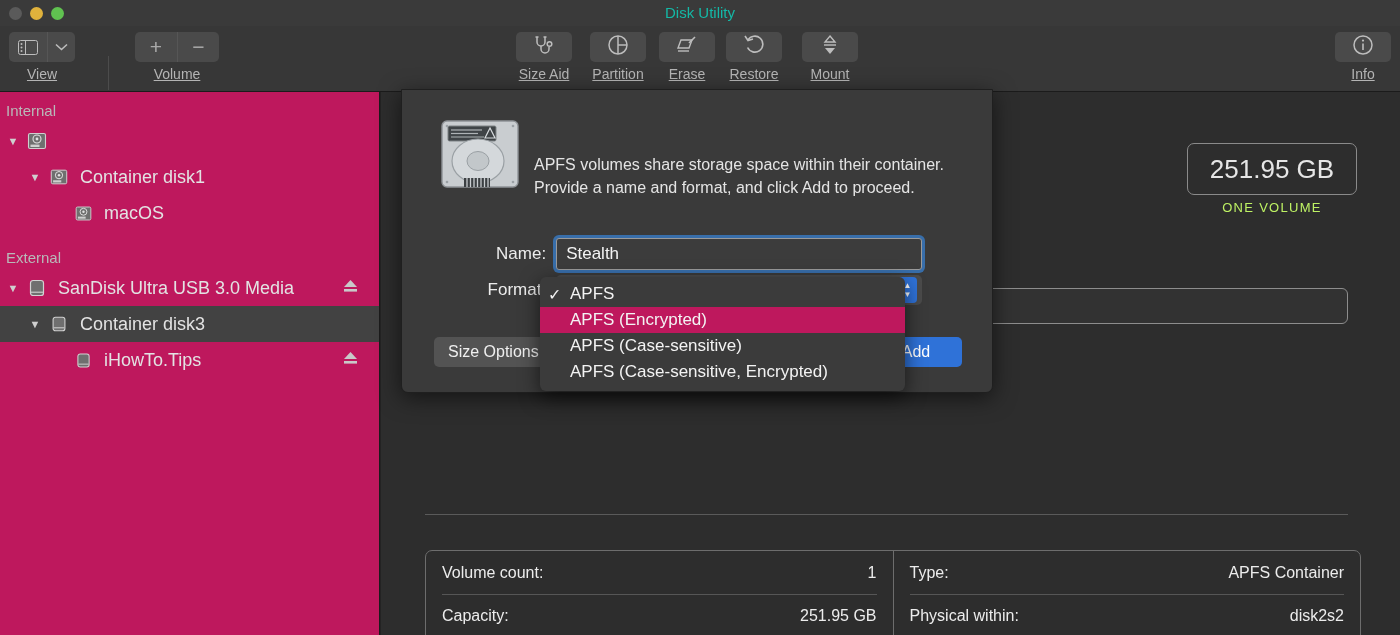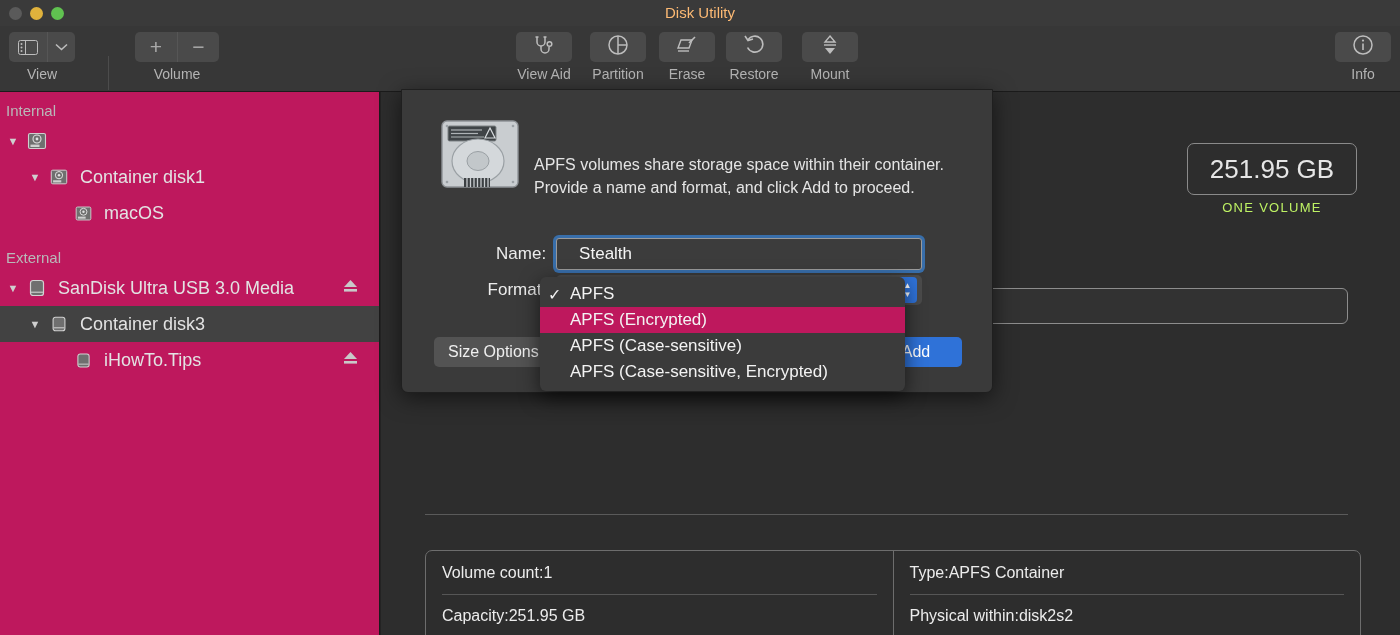--- a/index.html
+++ b/index.html
@@ -18,39 +18,39 @@
     background: #3a3a3a;
   }
   .traffic { position: absolute; top: 7px; display: flex; gap: 8px; left: 9px; }
   .light { width: 13px; height: 13px; border-radius: 50%; }
   .light.red    { background: #5a5a5a; }
   .light.yellow { background: #e0b23c; }
   .light.green  { background: #60c250; }
   .win-title {
     position: absolute; left: 0; top: 0; width: 1400px; height: 26px;
     line-height: 26px; text-align: center;
-    font-size: 15px; color: #fdba74;
+    font-size: 15px; color: #14b8a6;
   }
 
   
   .toolbar {
     position: absolute; left: 0; top: 26px; width: 1400px; height: 66px;
     background: #373737;
     border-bottom: 1px solid #1b1b1b;
   }
   .tb-item {
     position: absolute; top: 6px;
     display: flex; flex-direction: column; align-items: center;
   }
   .tb-btn {
     background: #4a4a4a; border-radius: 5px;
     display: flex; align-items: center; justify-content: center;
   }
   .tb-label {
-    margin-top: 4px; font-size: 14px; color: #b4b4b4; white-space: nowrap;
+    margin-top: 4px; font-size: 14px; color: #b4b4b4; white-space: nowrap; text-decoration: underline;
   }
   .view-btn { width: 66px; height: 30px; padding: 0; gap: 0; }
   .view-seg-a { width: 38px; height: 30px; display:flex; align-items:center; justify-content:center; }
   .view-seg-b { width: 28px; height: 30px; display:flex; align-items:center; justify-content:center;
                 border-left: 1px solid #565656; }
   .vol-btn { width: 84px; height: 30px; padding: 0; }
   .vol-seg { width: 42px; height: 30px; display:flex; align-items:center; justify-content:center;
              font-size: 21px; color: #a9a9a9; font-weight: 300; }
   .vol-seg + .vol-seg { border-left: 1px solid #565656; }
   .act-btn { width: 56px; height: 30px; }
@@ -108,21 +108,21 @@
 
   
   .info-table {
     position: absolute; left: 44px; top: 458px; right: 39px; height: 185px;
     border: 1px solid #6d6d6d; border-top-left-radius: 7px; border-top-right-radius: 7px;
     display: flex; overflow: hidden; background: #2d2d2d;
   }
   .info-col { flex: 1; padding: 0 16px; }
   .info-col + .info-col { border-left: 1px solid #6d6d6d; }
   .info-row {
-    height: 43px; display: flex; align-items: center; justify-content: flex-start;
+    height: 43px; display: flex; align-items: center; justify-content: space-between;
     font-size: 16px; color: #ececec;
   }
   .info-row + .info-row { border-top: 1px solid #565656; }
 
   
   .sheet {
     position: absolute; left: 401px; top: 89px; width: 592px; height: 304px;
     background: #3a3a3a;
     border: 1px solid #1f1f1f;
     border-bottom-left-radius: 7px; border-bottom-right-radius: 7px;
@@ -138,21 +138,21 @@
     font-size: 16px; color: #e4e4e4; line-height: 1.45;
   }
   .field-row { position: absolute; display: flex; align-items: center; }
   .field-label { font-size: 17px; color: #ececec; text-align: right; }
   .name-row { left: 0; top: 148px; width: 520px; }
   .name-label { width: 155px; padding-right: 10px; }
   .text-field {
     width: 368px; height: 32px;
     background: #3c3c3c; border: 1px solid #9a9a9a; border-radius: 3px;
     box-shadow: 0 0 0 3px rgba(56,120,190,.85);
-    display: flex; align-items: center; padding-left: 22px;
+    display: flex; align-items: center; padding-left: 9px;
     font-size: 17px; color: #f4f4f4;
   }
   .format-row { left: 0; top: 185px; width: 520px; }
   .format-label { width: 155px; padding-right: 10px; }
   .popup-btn {
     width: 368px; height: 30px; background: #4b4b4b; border-radius: 5px;
     display: flex; align-items: center; padding-left: 9px;
     font-size: 16px; color: #f0f0f0;
   }
   .popup-arrows {
@@ -244,21 +244,21 @@
         <span>
           <svg width="22" height="20" viewBox="0 0 22 20">
             <path d="M4 2 v5 a4 4 0 0 0 8 0 V2" fill="none" stroke="#bdbdbd" stroke-width="1.5"></path>
             <path d="M8 11 v3 a4 4 0 0 0 8 0 v-2" fill="none" stroke="#bdbdbd" stroke-width="1.5"></path>
             <circle cx="16.5" cy="9" r="2.3" fill="none" stroke="#bdbdbd" stroke-width="1.5"></circle>
             <line x1="2.5" y1="2" x2="5.5" y2="2" stroke="#bdbdbd" stroke-width="1.5"></line>
             <line x1="10.5" y1="2" x2="13.5" y2="2" stroke="#bdbdbd" stroke-width="1.5"></line>
           </svg>
         </span>
       </div>
-      <div class="tb-label">View Aid</div>
+      <div class="tb-label">Size Aid</div>
     </div>
 
     <div class="tb-item" style="left:590px;">
       <div class="tb-btn act-btn">
         <span>
           <svg width="22" height="22" viewBox="0 0 22 22">
             <circle cx="11" cy="11" r="9" fill="none" stroke="#bdbdbd" stroke-width="1.5"></circle>
             <line x1="11" y1="2" x2="11" y2="20" stroke="#bdbdbd" stroke-width="1.5"></line>
             <line x1="11" y1="11" x2="20" y2="11" stroke="#bdbdbd" stroke-width="1.5"></line>
           </svg>

